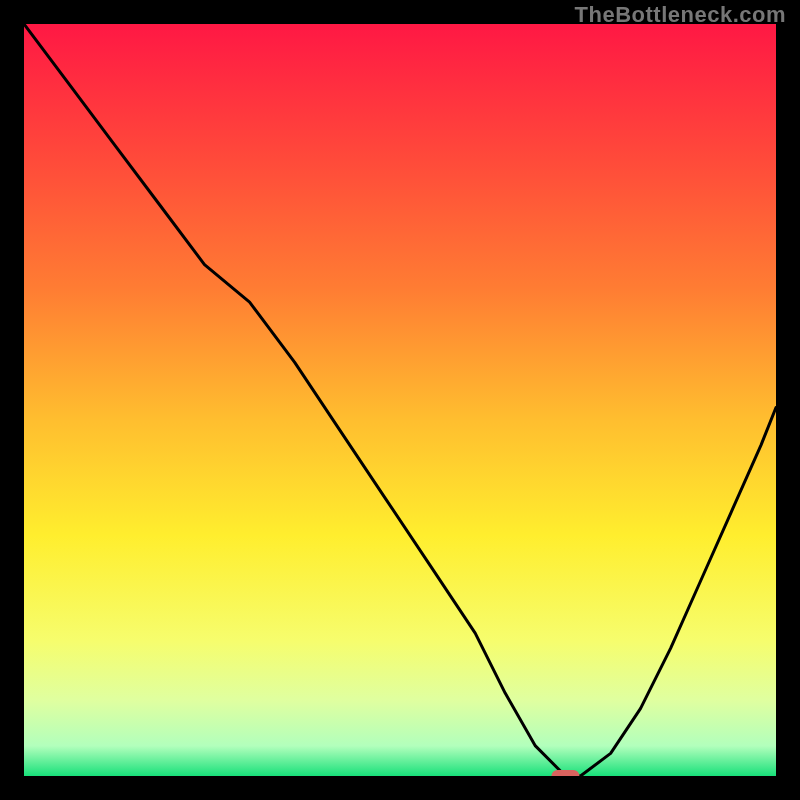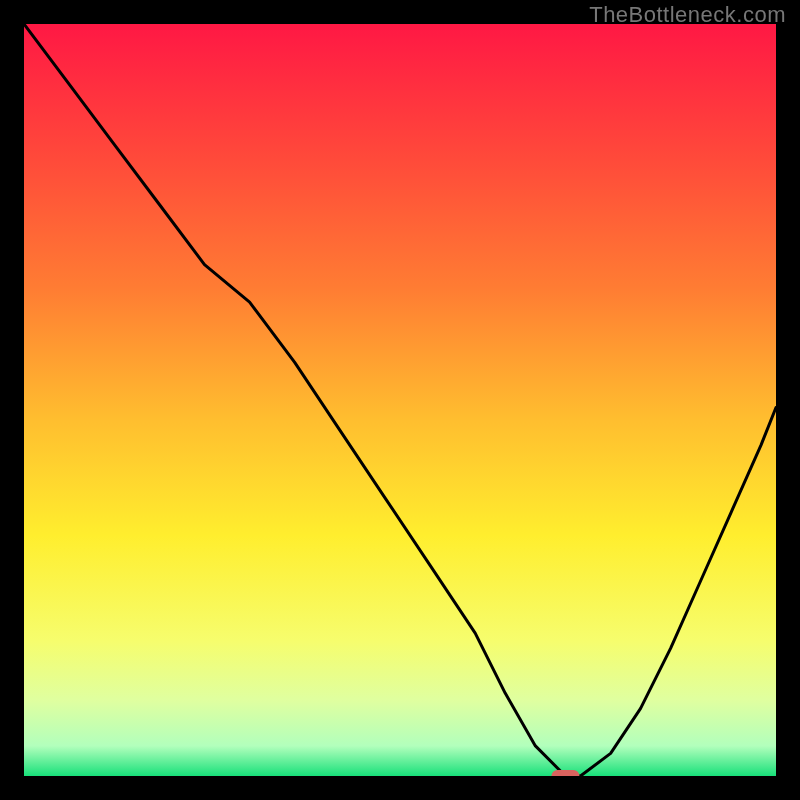--- a/index.html
+++ b/index.html
@@ -15,21 +15,21 @@
     height: 800px;
     background: #000;
     position: relative;
   }
   .watermark {
     position: absolute;
     top: 2px;
     right: 14px;
     color: #777;
     font-size: 22px;
-    font-weight: 400;
+    font-weight: 700;
     letter-spacing: 0.5px;
     z-index: 5;
   }
   .plot {
     position: absolute;
     left: 24px;
     top: 24px;
     width: 752px;
     height: 752px;
   }

